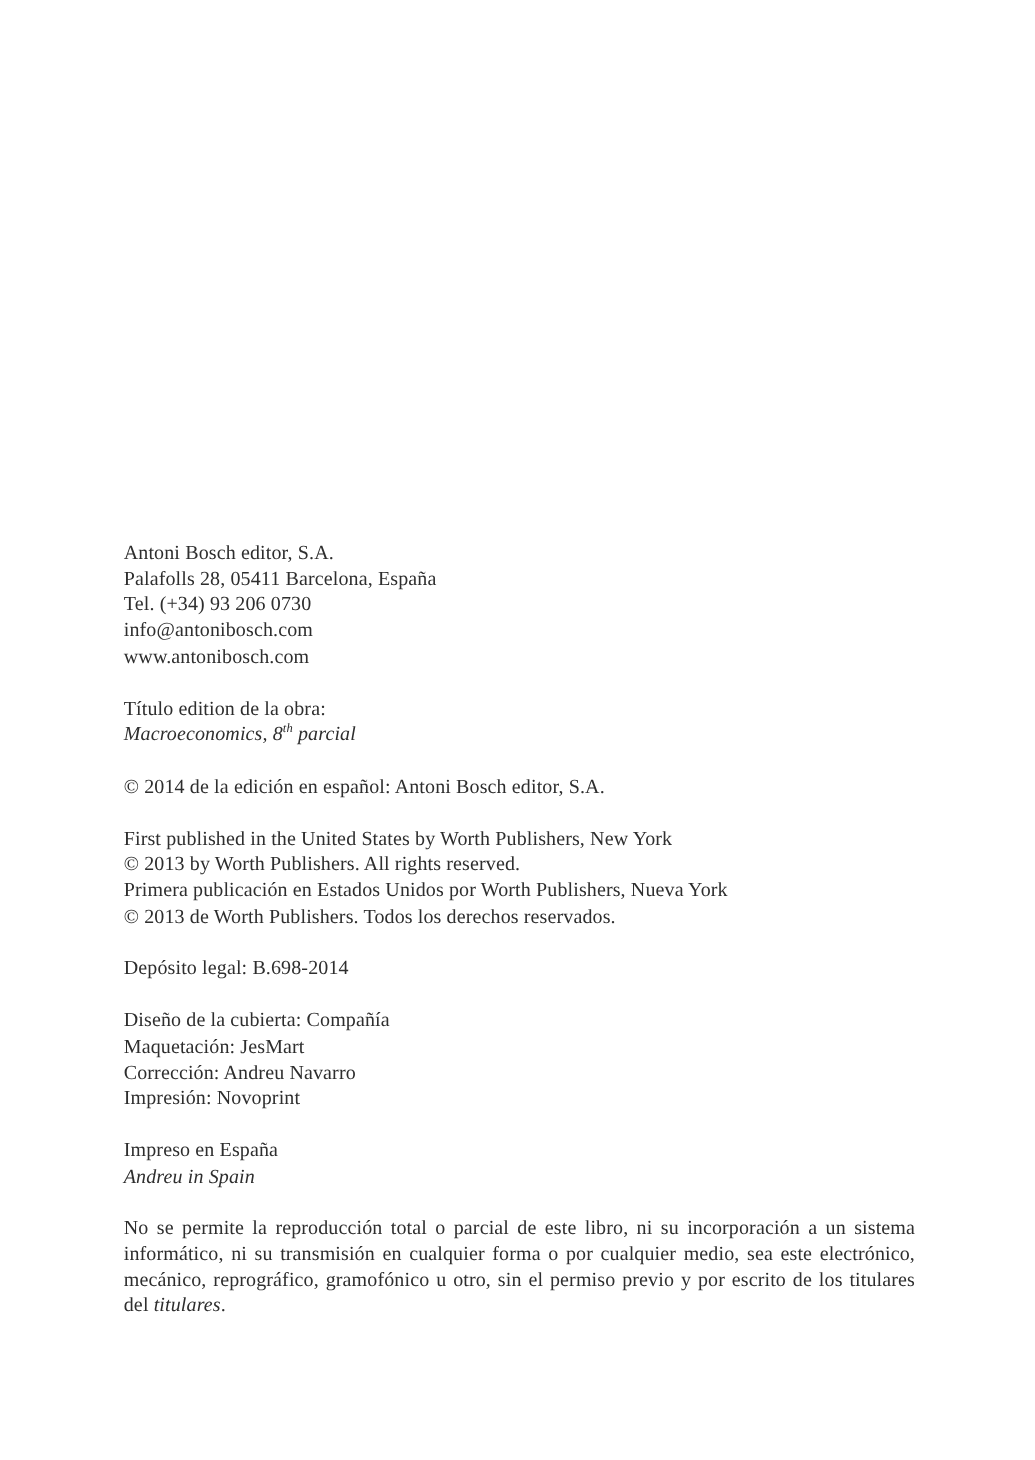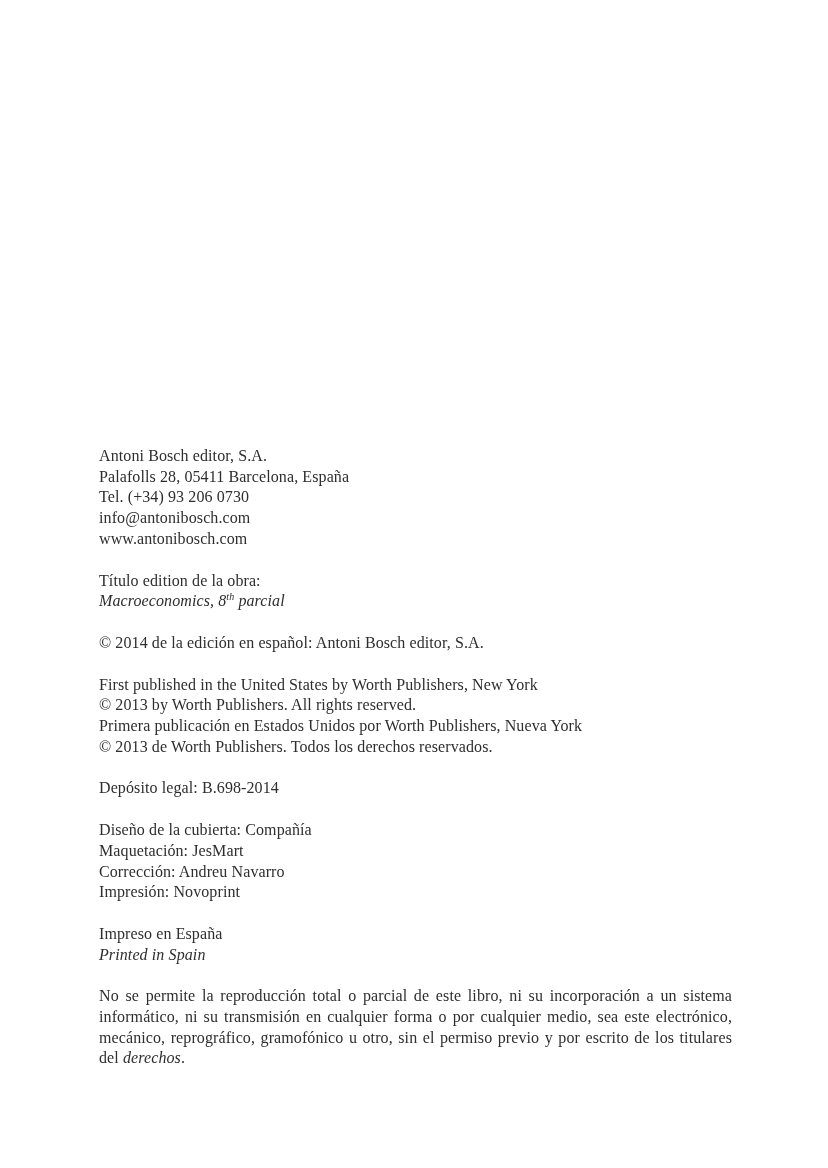--- a/index.html
+++ b/index.html
@@ -15,21 +15,21 @@
     color: #2e2e2e;
     overflow: hidden;
   }
   .page {
     position: absolute;
     left: 99px;
     top: 433px;
     width: 633px;
   }
   .block {
-    margin: 13px 0 21px 0;
+    margin: 0 0 21px 0;
   }
   .block:last-child {
     margin-bottom: 0;
   }
   .line {
     font-size: 16px;
     line-height: 20.7px;
     letter-spacing: 0.1px;
   }
   .italic {
@@ -81,20 +81,20 @@
 
   <div class="block">
     <div class="line">Diseño de la cubierta: Compañía</div>
     <div class="line">Maquetación: JesMart</div>
     <div class="line">Corrección: Andreu Navarro</div>
     <div class="line">Impresión: Novoprint</div>
   </div>
 
   <div class="block">
     <div class="line">Impreso en España</div>
-    <div class="line italic">Printed in Spain</div>
+    <div class="line italic">Andreu in Spain</div>
   </div>
 
   <div class="block">
-    <p class="line justify" style="margin:0"><span>No se permite la reproducción total o parcial de este libro, ni su incorporación a un sistema informático, ni su transmisión en cualquier forma o por cualquier medio, sea este electrónico, mecánico, reprográfico, gramofónico u otro, sin el permiso previo y por escrito de los titulares del </span><em>derechos</em><span>.</span></p>
+    <p class="line justify" style="margin:0"><span>No se permite la reproducción total o parcial de este libro, ni su incorporación a un sistema informático, ni su transmisión en cualquier forma o por cualquier medio, sea este electrónico, mecánico, reprográfico, gramofónico u otro, sin el permiso previo y por escrito de los titulares del </span><em>titulares</em><span>.</span></p>
   </div>
 
 </div>
 
 </body></html>

